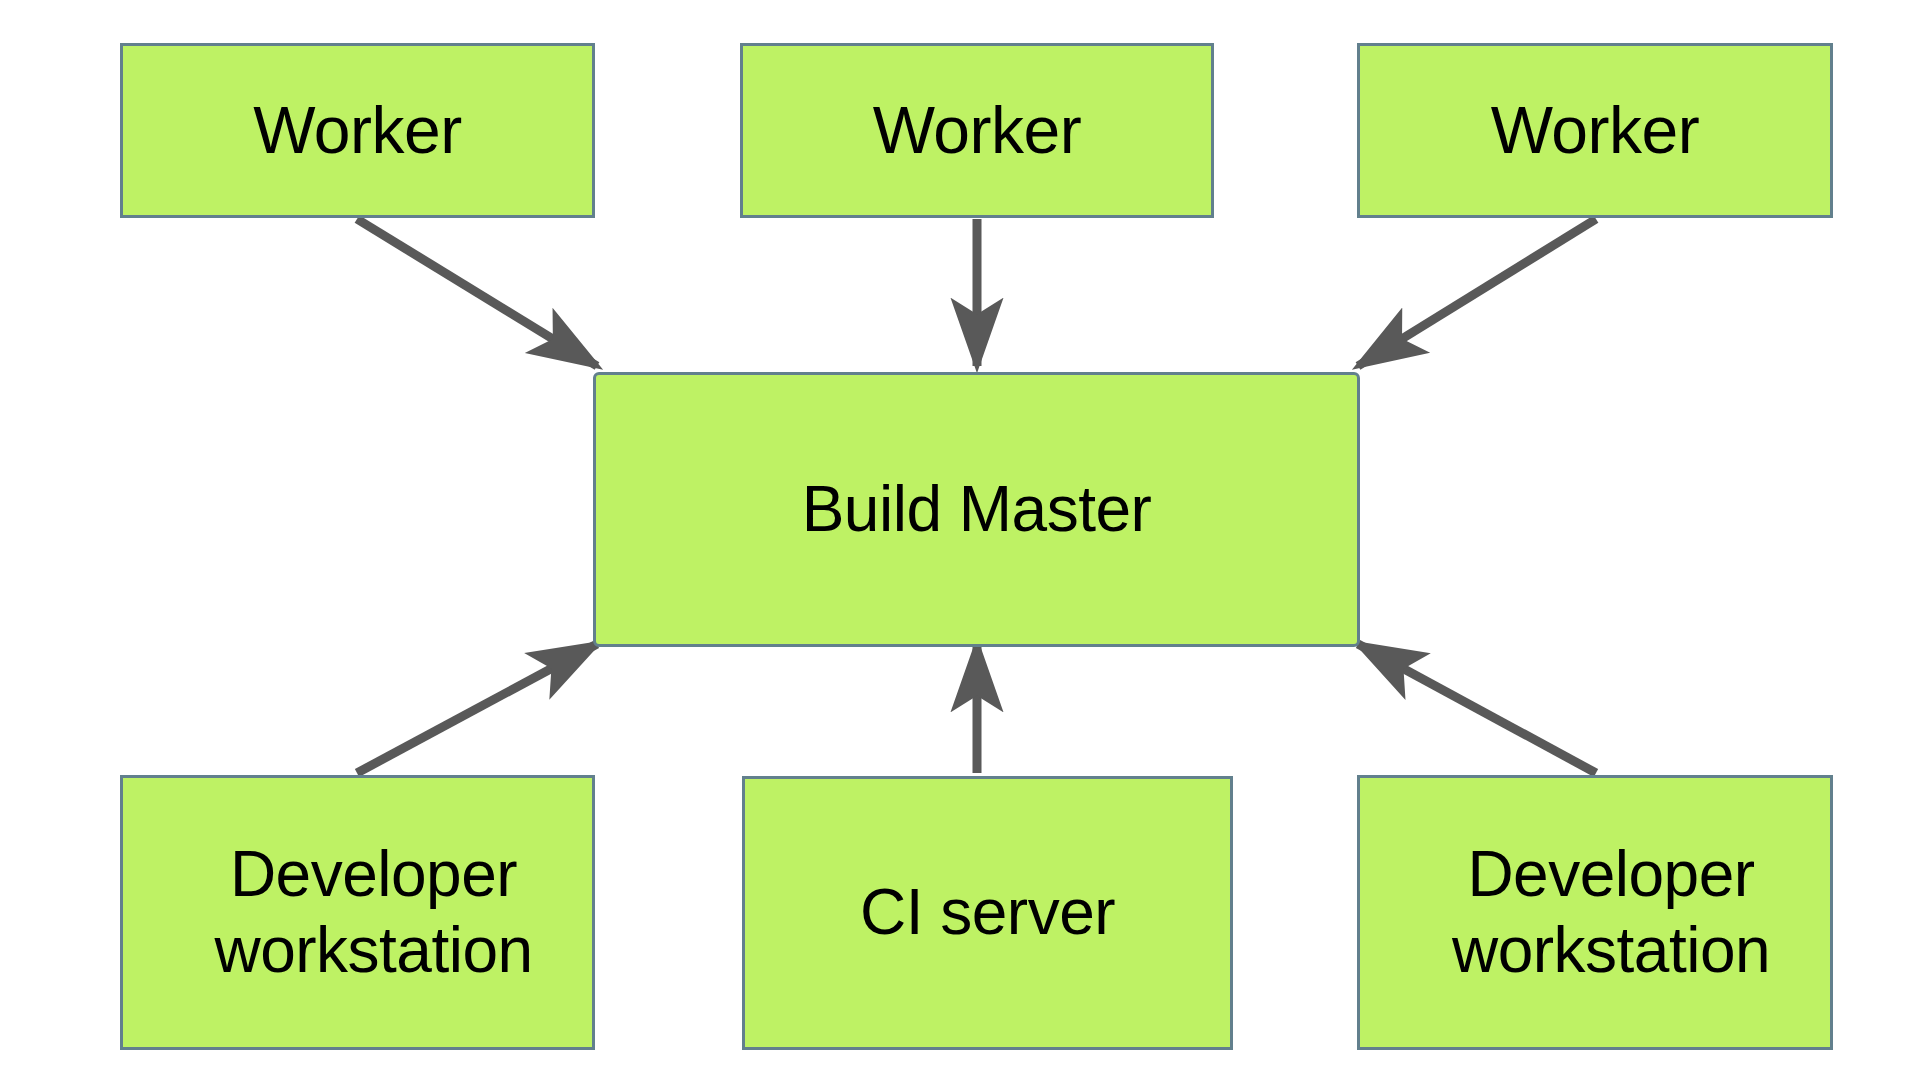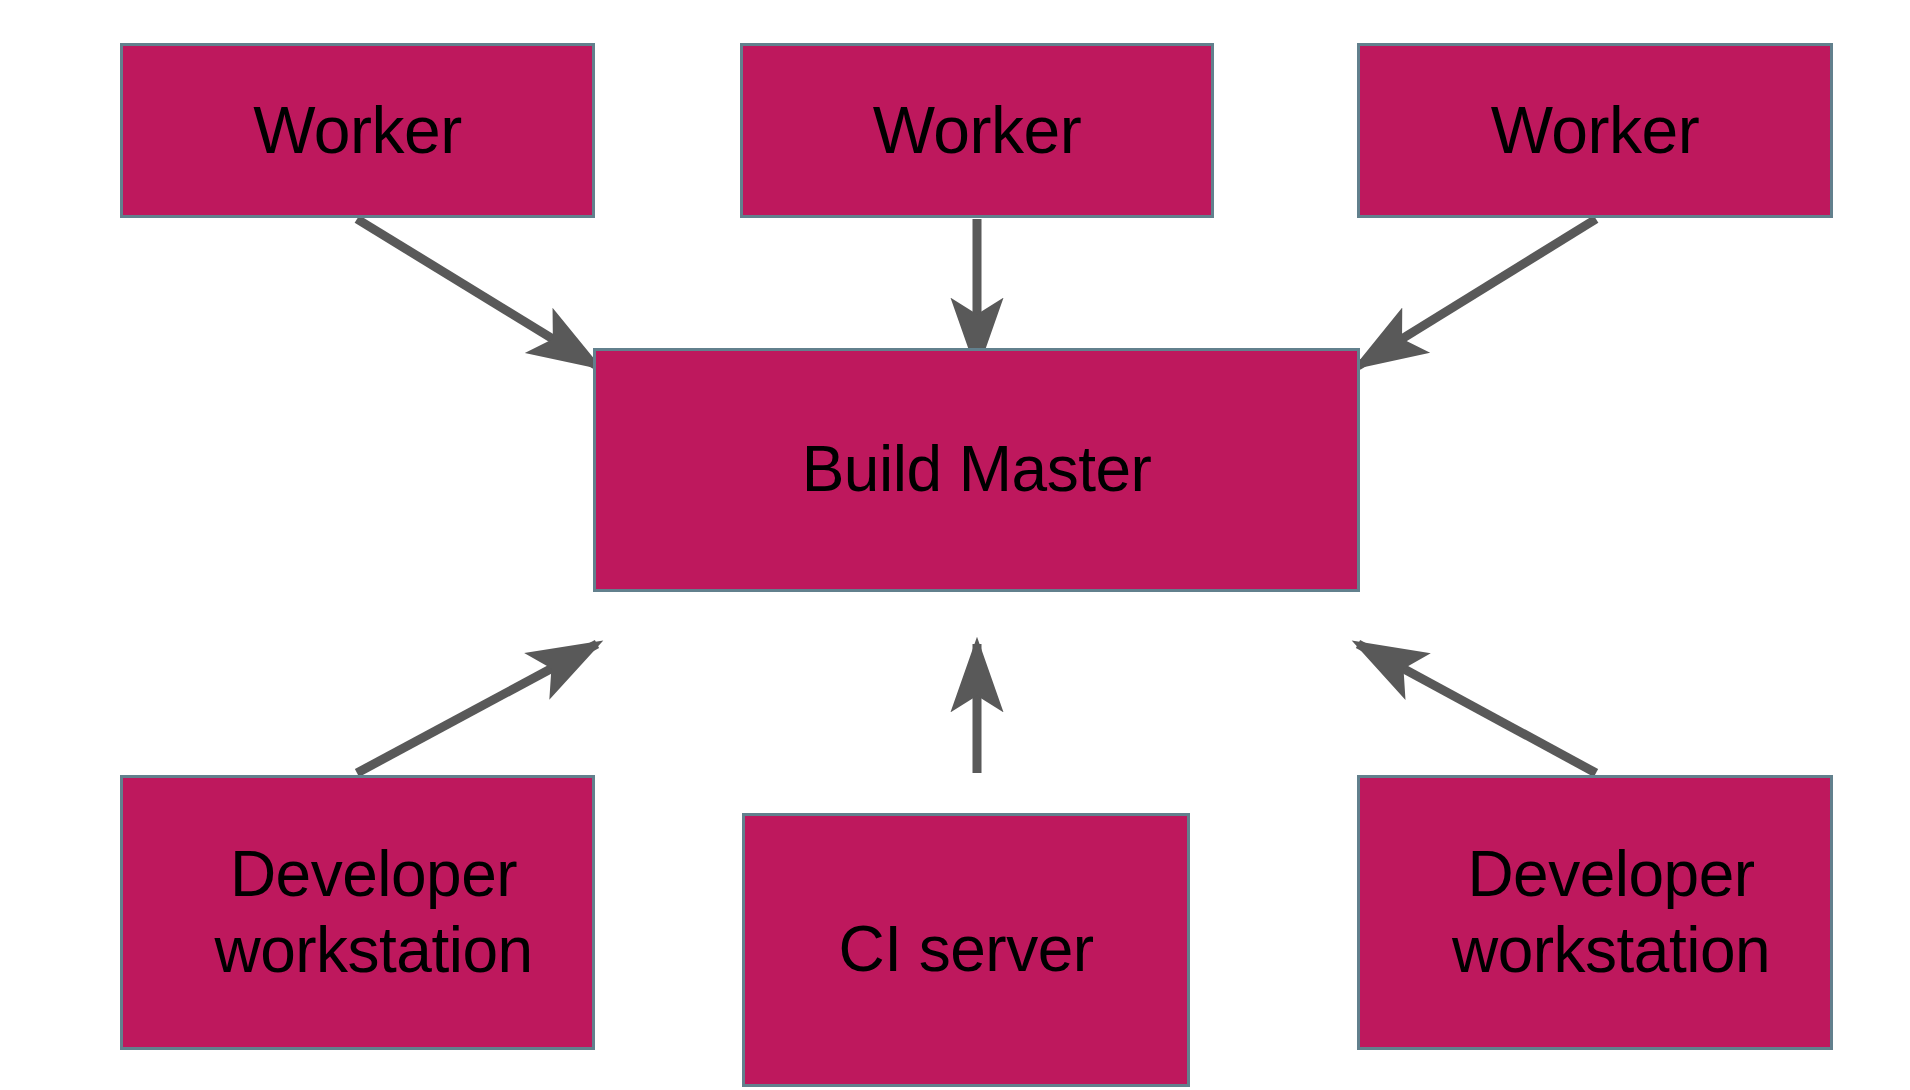--- a/index.html
+++ b/index.html
@@ -23,21 +23,21 @@
     position: absolute;
     left: 0;
     top: 0;
     width: 1910px;
     height: 1090px;
     pointer-events: none;
   }
   .node {
     position: absolute;
     box-sizing: border-box;
-    background: #be185d;
+    background: #bef264;
     border: 3px solid #62808d;
     display: flex;
     align-items: center;
     justify-content: center;
     text-align: center;
     color: #000000;
     font-family: "Liberation Sans", sans-serif;
     font-weight: 400;
     line-height: 1.18;
     letter-spacing: -0.5px;
@@ -85,30 +85,30 @@
   </div>
 
   <div class="node node-worker" style="left:740px; top:43px; width:474px; height:175px;">
     <span class="node-label">Worker</span>
   </div>
 
   <div class="node node-worker" style="left:1357px; top:43px; width:476px; height:175px;">
     <span class="node-label">Worker</span>
   </div>
 
-  <div class="node node-master" style="left:593px; top:348px; width:767px; height:244px;">
+  <div class="node node-master" style="left:593px; top:372px; width:767px; height:275px;border-radius:6px;">
     <span class="node-label">Build Master</span>
   </div>
 
   <div class="node node-workstation" style="left:120px; top:775px; width:475px; height:275px;">
     <span class="node-label">Developer
 workstation</span>
   </div>
 
-  <div class="node node-ci" style="left:742px; top:776px; width:448px; height:274px;margin-top:37px;">
+  <div class="node node-ci" style="left:742px; top:776px; width:491px; height:274px;">
     <span class="node-label">CI server</span>
   </div>
 
   <div class="node node-workstation" style="left:1357px; top:775px; width:476px; height:275px;">
     <span class="node-label">Developer
 workstation</span>
   </div>
 
 </div>
 

